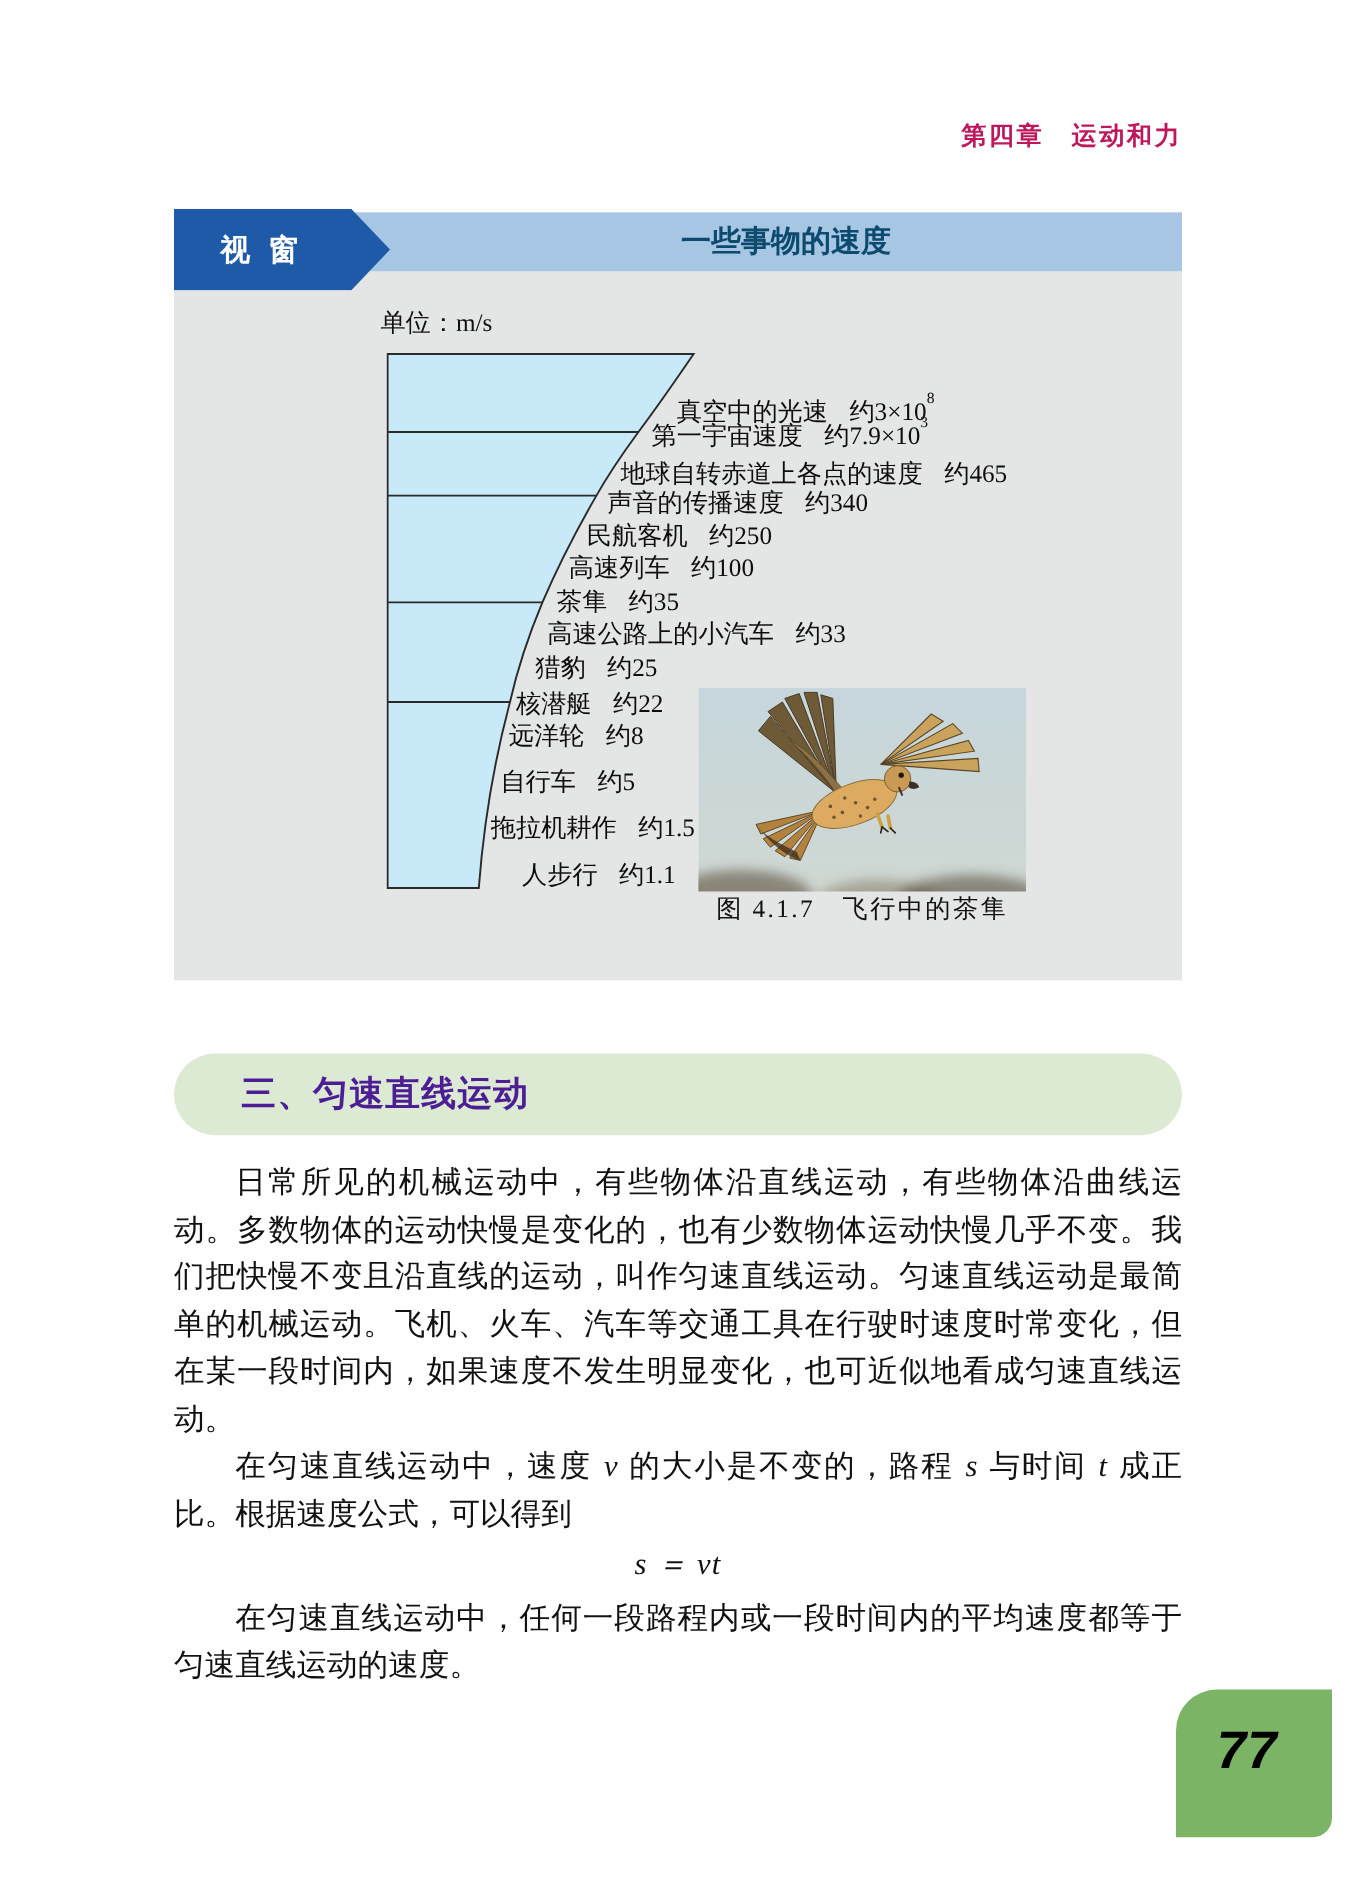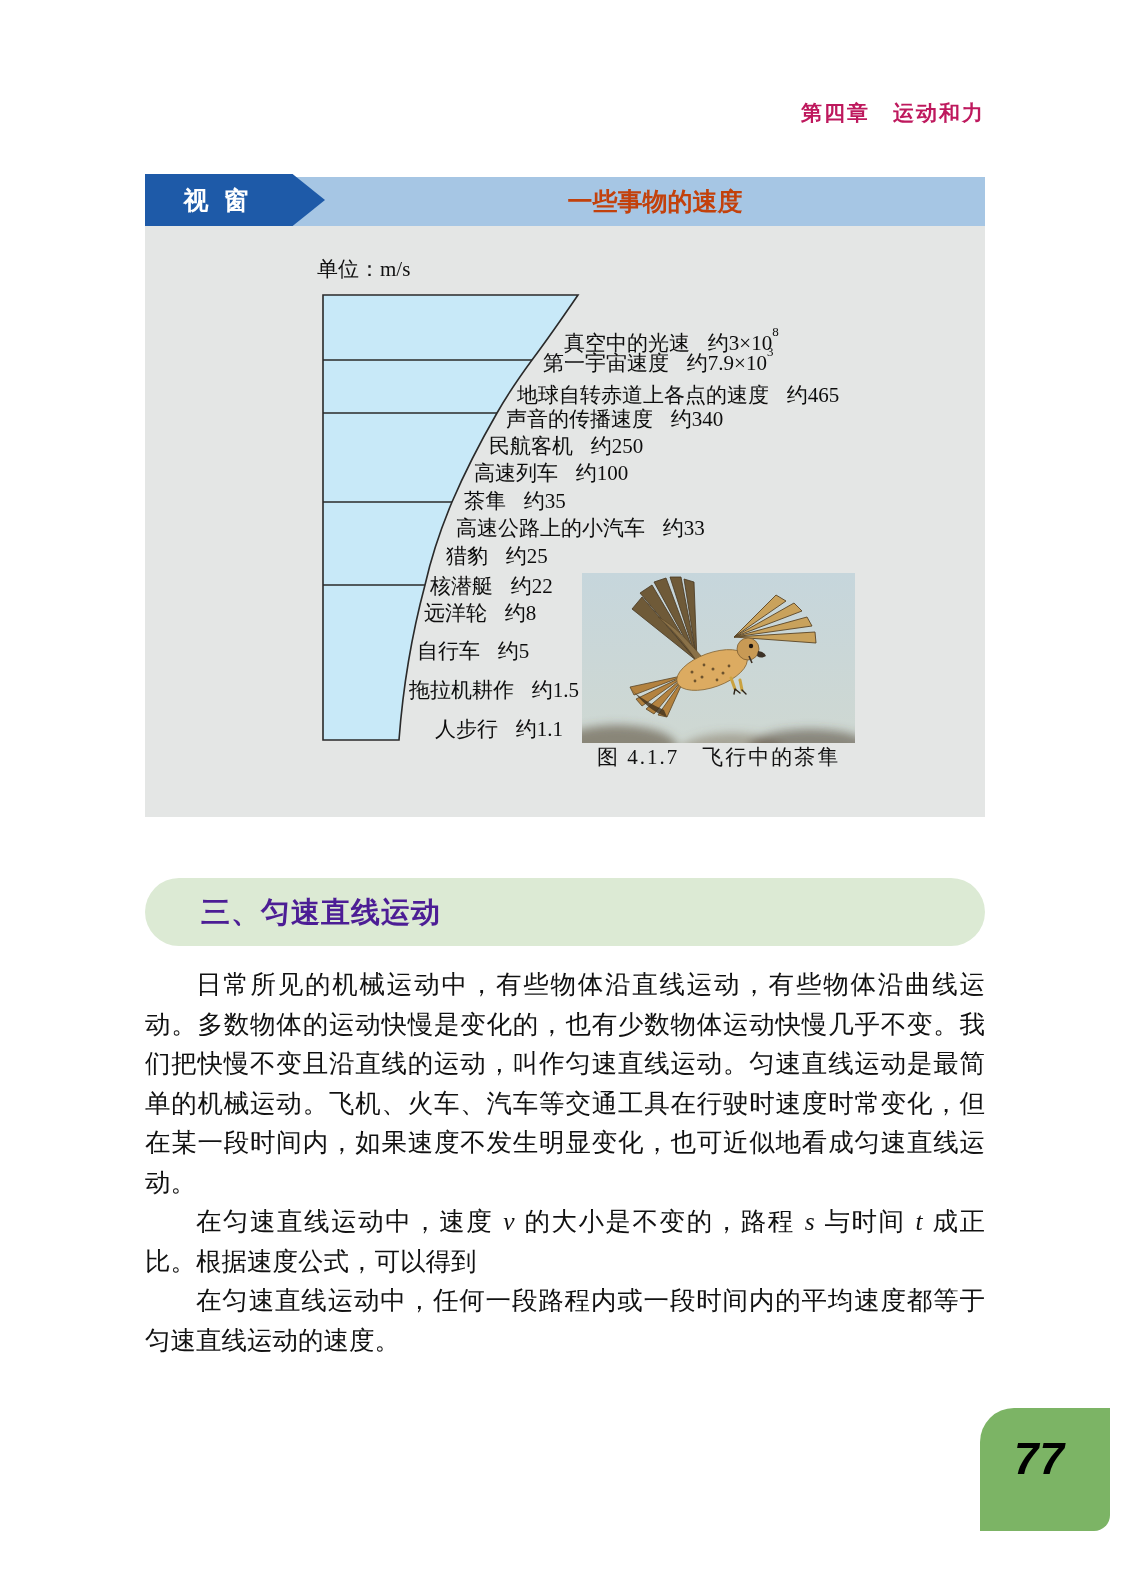--- a/index.html
+++ b/index.html
@@ -13,24 +13,24 @@
     position:absolute; top:99px; right:144px;
     font-family:"Liberation Sans","DejaVu Sans",sans-serif;
     font-weight:bold; font-size:21px; color:#be185d; letter-spacing:2px;
   }
   
   .panel { position:absolute; left:145px; top:177px; width:840px; height:640px; background:#e4e6e5; }
   .banner-band { position:absolute; left:0; top:0; width:840px; height:49px; background:#a6c6e4; }
   .banner-title {
     position:absolute; left:180px; right:0; top:0; height:49px; line-height:49px;
     text-align:center; font-family:"Liberation Sans","DejaVu Sans",sans-serif;
-    font-weight:bold; font-size:25px; color:#c2410c;
+    font-weight:bold; font-size:25px; color:#0c4a6e;
   }
   .tab {
-    position:absolute; left:0; top:-3px; width:180px; height:52px; background:#1e5aa8;
+    position:absolute; left:0; top:-3px; width:180px; height:68px; background:#1e5aa8;
     clip-path:polygon(0 0, 82% 0, 100% 50%, 82% 100%, 0 100%);
     display:flex; align-items:center; justify-content:center; padding-right:34px;
     color:#ffffff; font-family:"Liberation Sans","DejaVu Sans",sans-serif;
     font-weight:bold; font-size:25px; letter-spacing:4px;
   }
   .unit-label { position:absolute; left:172px; top:78px; font-size:21px; }
   .funnel-svg { position:absolute; left:177px; top:117px; }
   .chart-item {
     position:absolute; transform:translateY(-50%);
     font-size:21px; white-space:nowrap; color:#0d0d0d;
@@ -187,20 +187,21 @@
     <div class="caption">图 4.1.7　飞行中的茶隼</div>
   </div>
 
   <div class="pill">
     <div class="pill-text">三、匀速直线运动</div>
   </div>
 
   <div class="bodytext">
     <p class="para">日常所见的机械运动中，有些物体沿直线运动，有些物体沿曲线运动。多数物体的运动快慢是变化的，也有少数物体运动快慢几乎不变。我们把快慢不变且沿直线的运动，叫作匀速直线运动。匀速直线运动是最简单的机械运动。飞机、火车、汽车等交通工具在行驶时速度时常变化，但在某一段时间内，如果速度不发生明显变化，也可近似地看成匀速直线运动。</p>
     <p class="para"><span>在匀速直线运动中，速度 </span><span class="var">v</span><span> 的大小是不变的，路程 </span><span class="var">s</span><span> 与时间 </span><span class="var">t</span><span> 成正比。根据速度公式，可以得到</span></p>
+    <p class="formula">s ＝ vt</p>
     <p class="para">在匀速直线运动中，任何一段路程内或一段时间内的平均速度都等于匀速直线运动的速度。</p>
   </div>
 
   <div class="badge">
     <div class="badge-num">77</div>
   </div>
 
 </div>
 
 </body></html>

